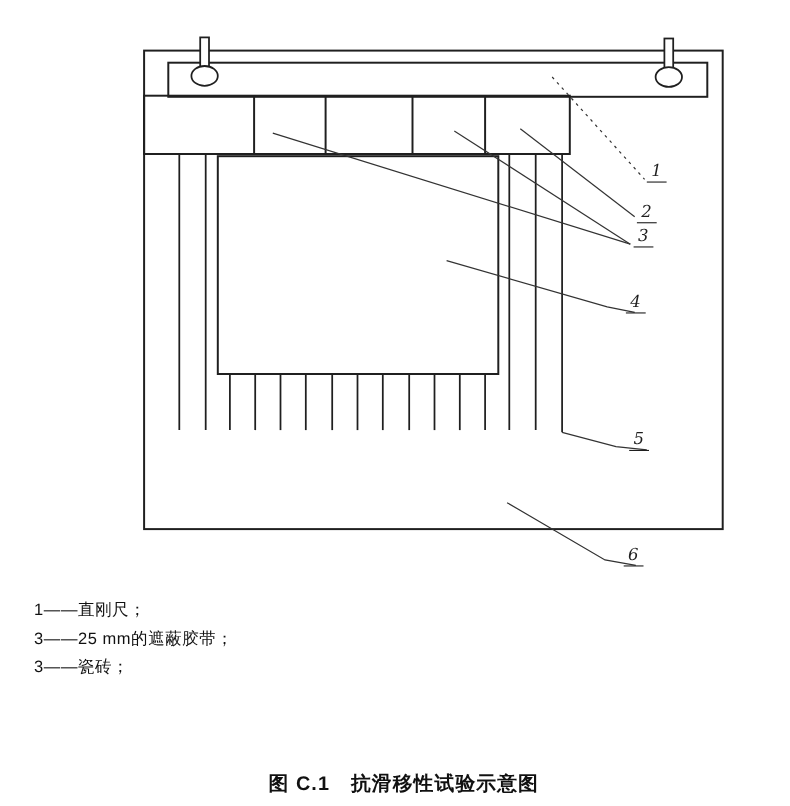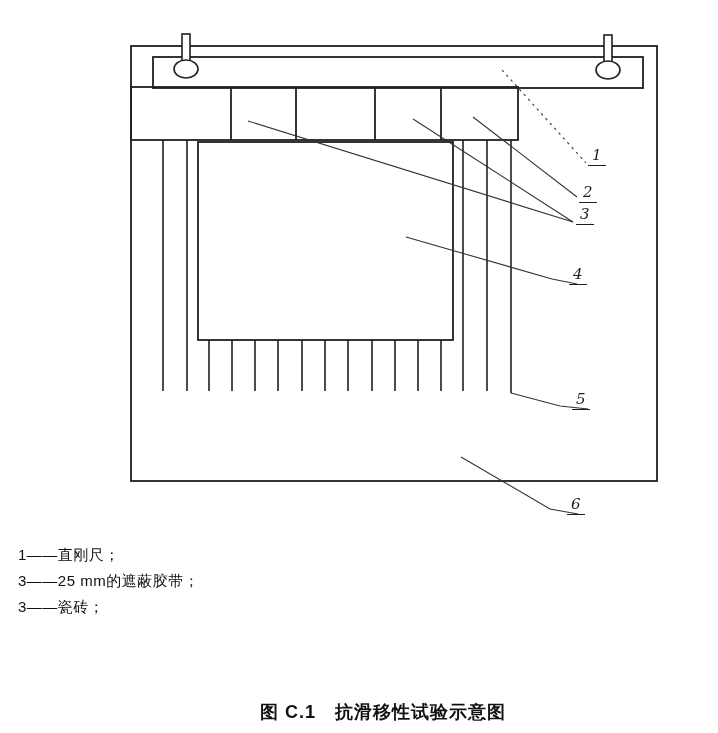--- a/index.html
+++ b/index.html
@@ -35,31 +35,31 @@
     font-family: "DejaVu Serif", serif;
     font-style: italic;
     font-size: 15px;
     line-height: 17px;
     color: #1f1f1f;
     padding: 0 4px 1px 4px;
     border-bottom: 1.3px solid #1f1f1f;
   }
   .legend {
     position: absolute;
-    left: 18px;
+    left: 31px;
     top: 542px;
     font-size: 15px;
     line-height: 26px;
     color: #111;
     letter-spacing: 0.5px;
     white-space: nowrap;
   }
   .caption {
     position: absolute;
-    left: 260px;
+    left: 244px;
     top: 700px;
     font-size: 18px;
     font-weight: bold;
     color: #111;
     letter-spacing: 1px;
     white-space: nowrap;
   }
 </style>
 </head>
 <body>

